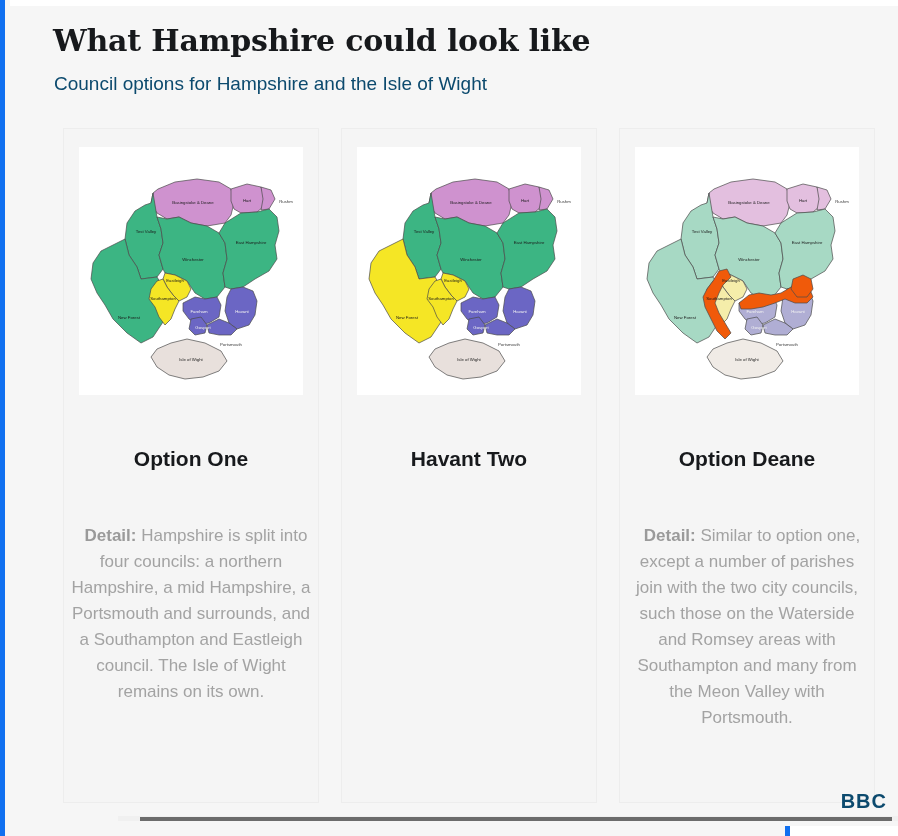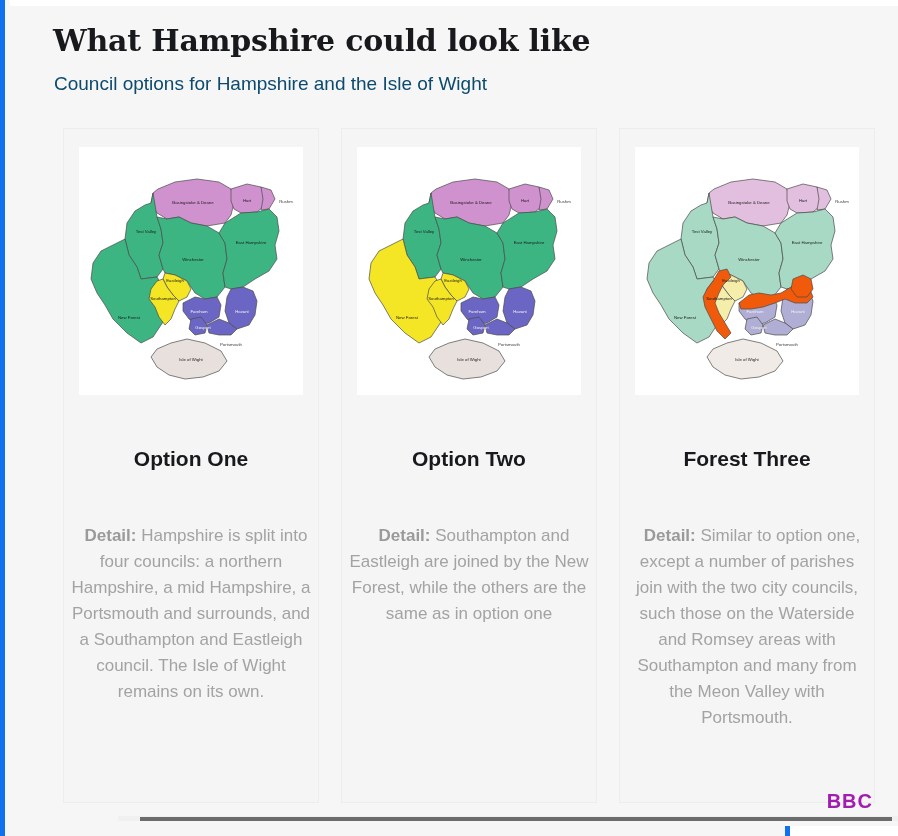--- a/index.html
+++ b/index.html
@@ -106,26 +106,26 @@
     text-align: center;
     width: 244px;
   }
   .opt-detail .lead {
     font-weight: bold;
     color: #9a9a9a;
     padding-left: 10px;
   }
   .bbc-logo {
     position: absolute;
-    right: 25px;
+    right: 11px;
     bottom: 13px;
     font-family: "Liberation Sans", sans-serif;
     font-size: 20px;
     font-weight: bold;
-    color: #a21caf;
+    color: #0c4a6e;
     letter-spacing: 1px;
   }
   .hscroll-track {
     position: absolute;
     left: 108px;
     bottom: 5px;
     width: 780px;
     height: 5px;
     background: #f0f0f0;
   }
@@ -229,22 +229,21 @@
               <text class="maplabel" x="96" y="135">Eastleigh</text>
               <text class="maplabel" x="84" y="153">Southampton</text>
               <text class="maplabel light" x="120" y="166">Fareham</text>
               <text class="maplabel light" x="124" y="182">Gosport</text>
               <text class="maplabel light" x="163" y="166">Havant</text>
               <text class="maplabel dim" x="152" y="199">Portsmouth</text>
               <text class="maplabel" x="112" y="214">Isle of Wight</text>
             </g>
           </svg>
         </div>
-        <div class="opt-title">Option Two</div>
-        <div class="opt-detail"><span class="lead">Detail:</span><span> Southampton and Eastleigh are joined by the New Forest, while the others are the same as in option one</span></div>
+        <div class="opt-title">Havant Two</div>
       </div>
 
       <div class="card">
         <div class="map-wrap">
           <svg viewBox="0 0 224 248" xmlns="http://www.w3.org/2000/svg">
             <g stroke="#4a4a4a" stroke-width="0.7" stroke-linejoin="round">
               <path d="M79 42 L96 35 L118 32 L140 35 L152 42 L155 56 L152 68 L146 76 L128 79 L112 76 L100 70 L88 72 L78 66 L72 56 L74 46 Z" fill="#e3bfdf"></path>
               <path d="M152 42 L168 37 L182 40 L186 50 L184 60 L178 65 L162 66 L155 62 L152 54 Z" fill="#e3bfdf"></path>
               <path d="M182 40 L192 43 L196 52 L190 62 L182 63 L184 52 Z" fill="#e3bfdf"></path>
               <path d="M74 46 L72 56 L66 58 L56 64 L48 76 L46 92 L50 108 L58 120 L62 132 L78 130 L84 122 L80 108 L84 96 L82 82 L78 70 Z" fill="#a7d9c4"></path>
@@ -273,21 +272,21 @@
               <text class="maplabel" x="96" y="135">Eastleigh</text>
               <text class="maplabel" x="84" y="153">Southampton</text>
               <text class="maplabel light" x="120" y="166">Fareham</text>
               <text class="maplabel light" x="124" y="182">Gosport</text>
               <text class="maplabel light" x="163" y="166">Havant</text>
               <text class="maplabel dim" x="152" y="199">Portsmouth</text>
               <text class="maplabel" x="112" y="214">Isle of Wight</text>
             </g>
           </svg>
         </div>
-        <div class="opt-title">Forest Three</div>
+        <div class="opt-title">Option Deane</div>
         <div class="opt-detail"><span class="lead">Detail:</span><span> Similar to option one, except a number of parishes join with the two city councils, such those on the Waterside and Romsey areas with Southampton and many from the Meon Valley with Portsmouth.</span></div>
       </div>
 
     </div>
 
     <div class="bbc-logo">BBC</div>
     <div class="hscroll-track"></div>
     <div class="hscroll-thumb"></div>
   </div>
 </div>

